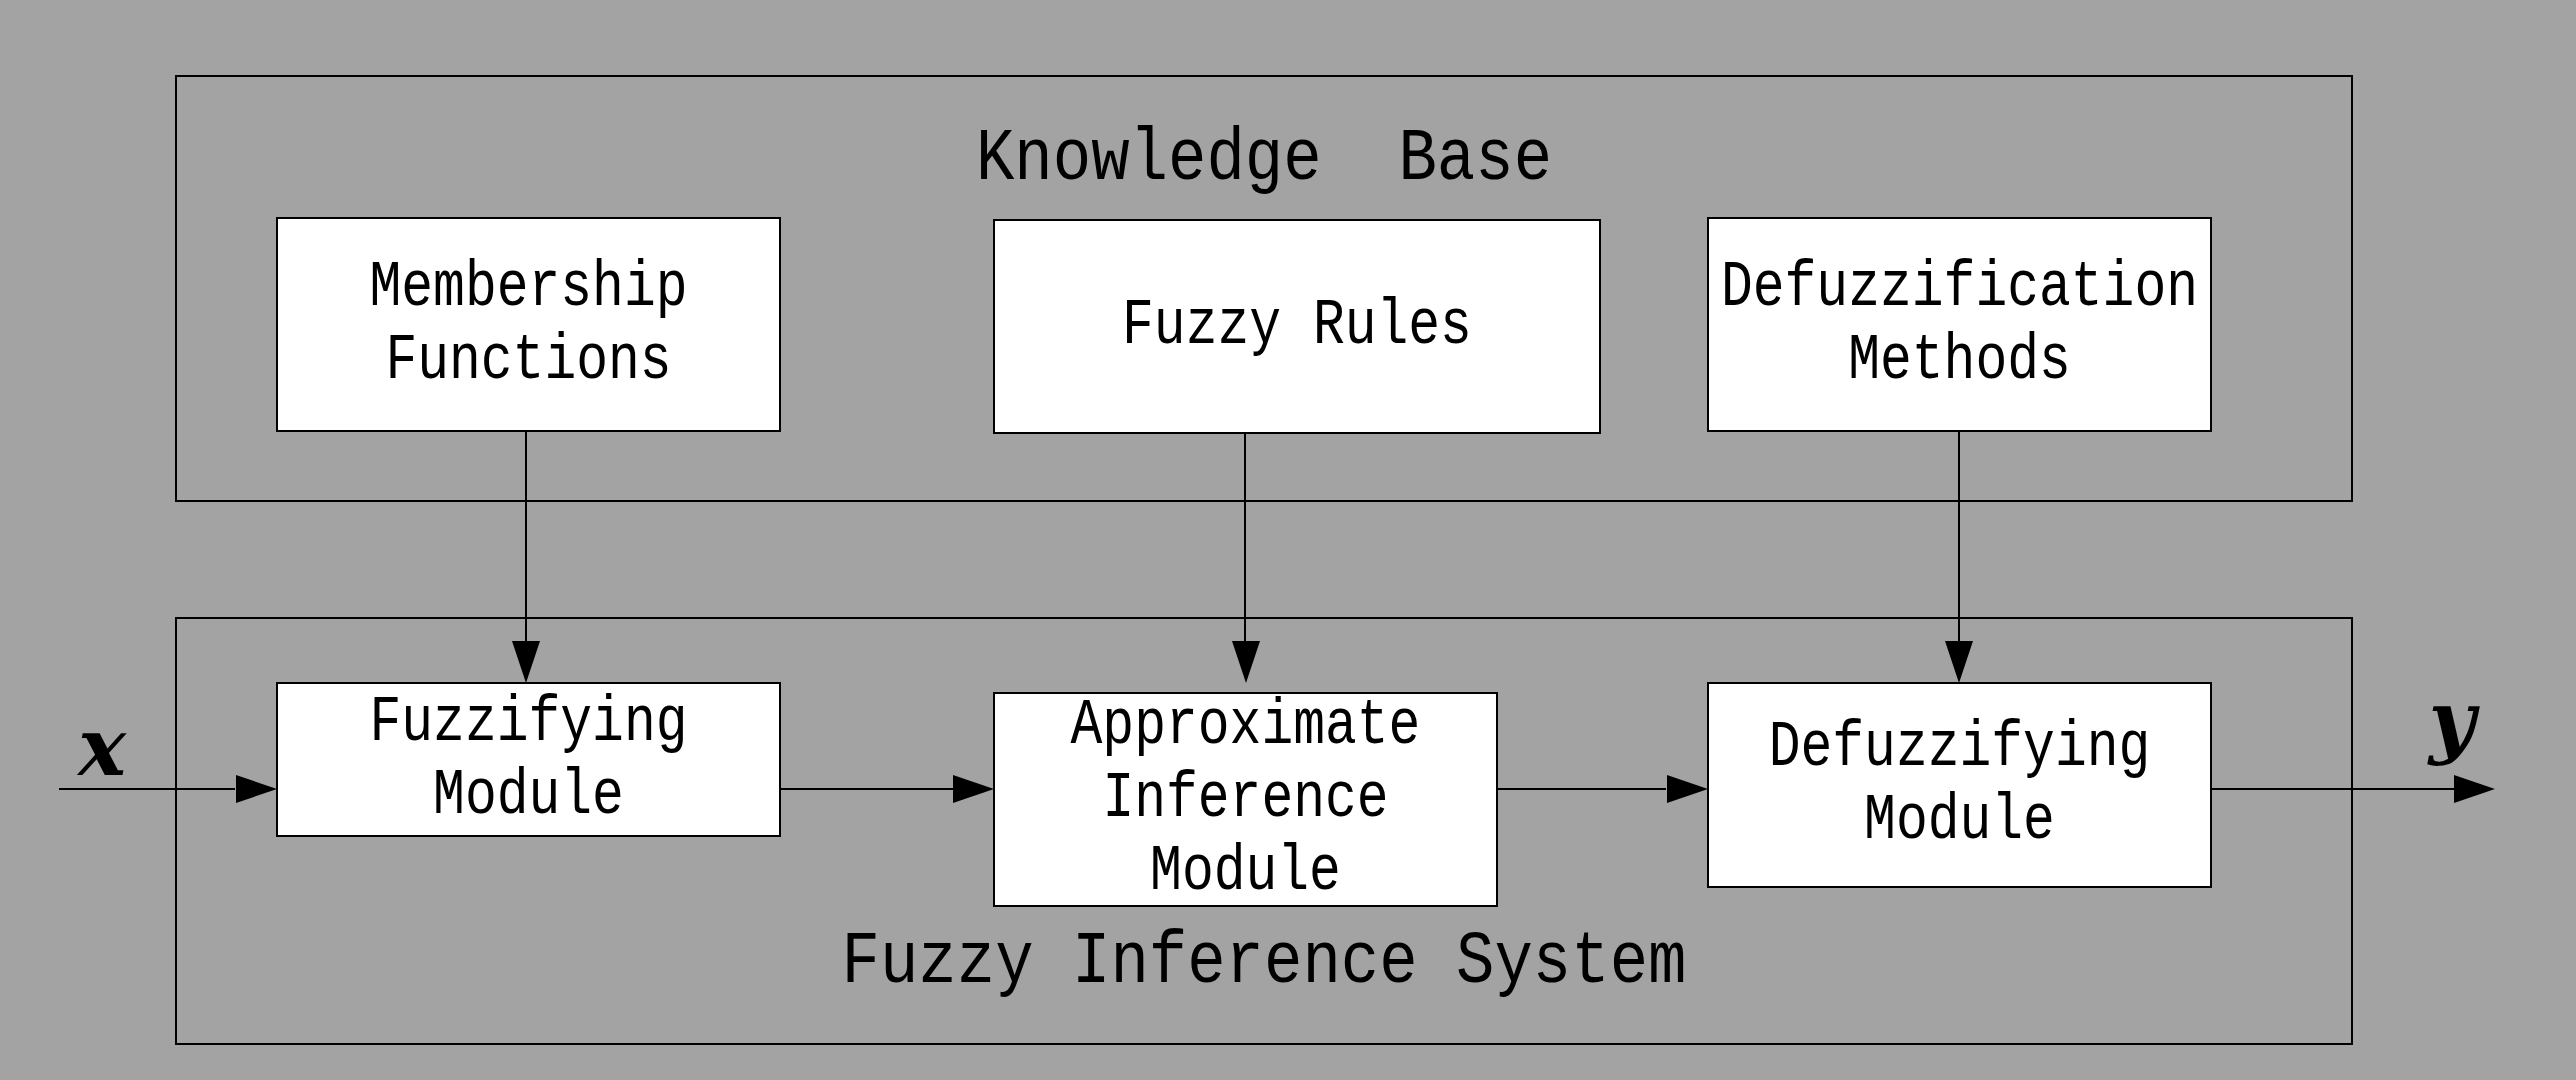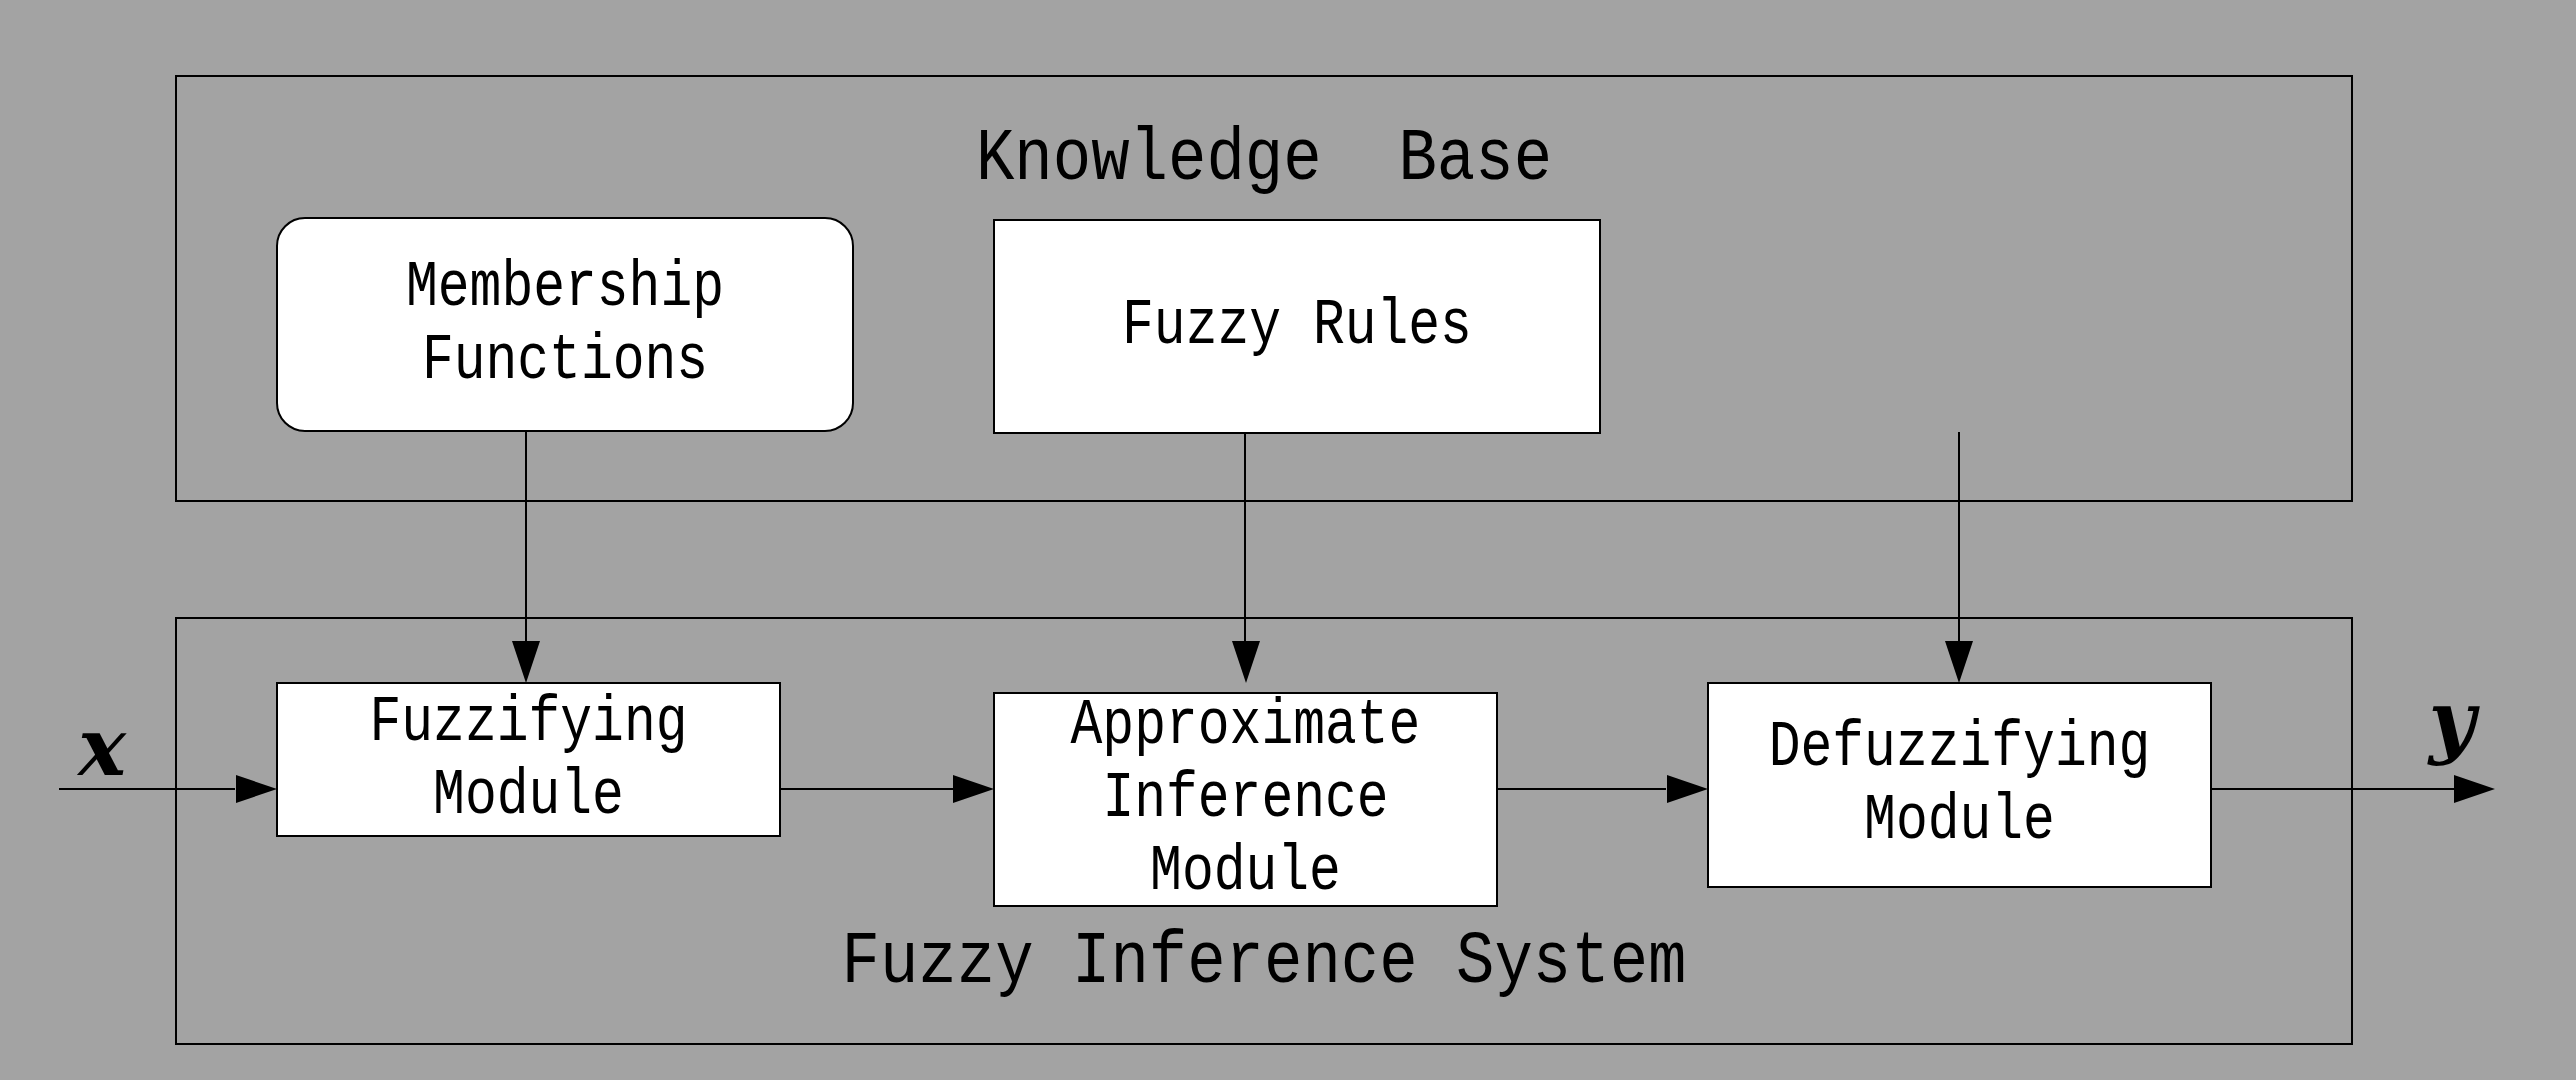--- a/index.html
+++ b/index.html
@@ -87,29 +87,33 @@
   }
 </style>
 </head>
 <body>
 
 <div id="diagram">
 
   <div class="outer-box" style="left:175px; top:75px; width:2178px; height:427px;"></div>
   <div class="big-title" style="top:127px;">Knowledge  Base</div>
 
-  <div class="module-box" style="left:276px; top:217px; width:578px; height:215px;border-radius:29px;">
+  <div class="module-box" style="left:276px; top:217px; width:505px; height:215px;">
     <div class="module-line">Membership</div>
     <div class="module-line">Functions</div>
   </div>
 
   <div class="module-box" style="left:993px; top:219px; width:608px; height:215px;">
     <div class="module-line">Fuzzy Rules</div>
   </div>
 
+  <div class="module-box" style="left:1707px; top:217px; width:505px; height:215px;">
+    <div class="module-line">Defuzzification</div>
+    <div class="module-line">Methods</div>
+  </div>
 
   <div class="outer-box" style="left:175px; top:617px; width:2178px; height:428px;"></div>
   <div class="big-title" style="top:930px;">Fuzzy Inference System</div>
 
   <div class="module-box" style="left:276px; top:682px; width:505px; height:155px;">
     <div class="module-line">Fuzzifying</div>
     <div class="module-line">Module</div>
   </div>
 
   <div class="module-box" style="left:993px; top:682px; width:505px; height:215px;margin-top:10px;">

